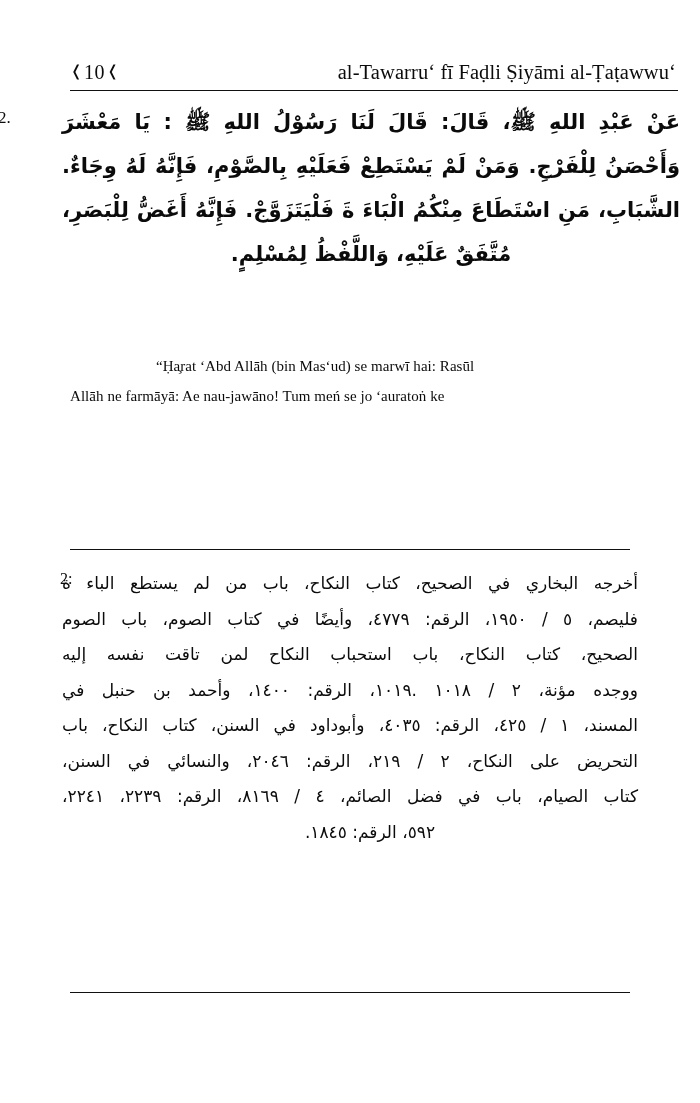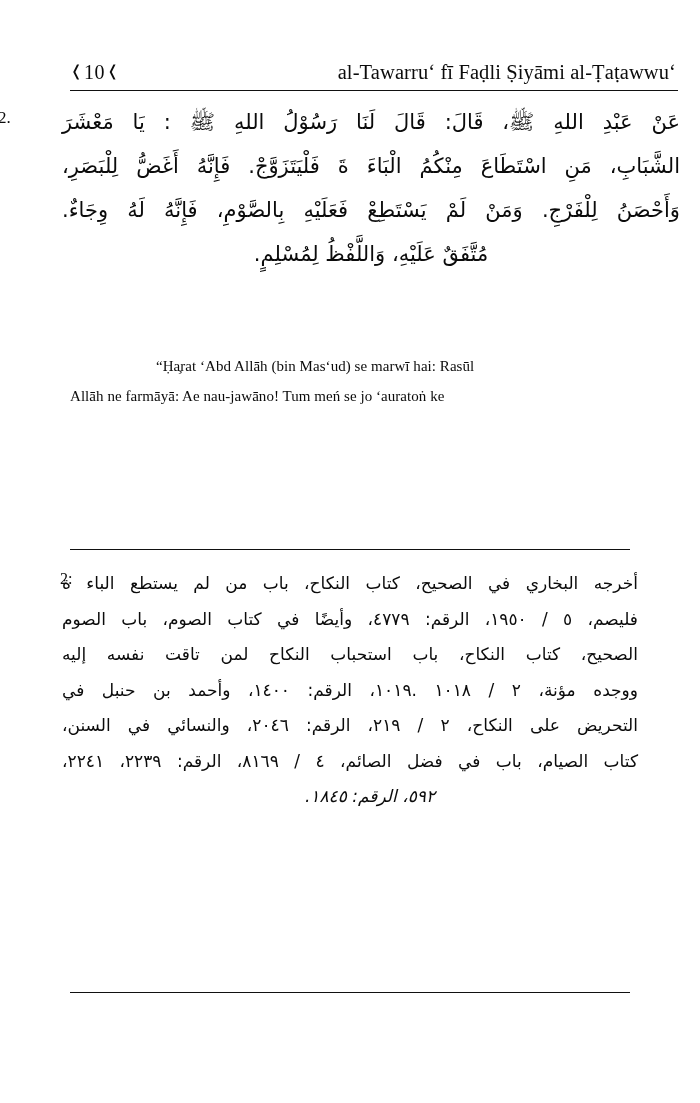--- a/index.html
+++ b/index.html
@@ -81,21 +81,21 @@
   }
   .ar-line {
     font-family: "DejaVu Sans", "Liberation Sans", sans-serif;
     direction: rtl;
     text-align: justify;
     text-align-last: justify;
     font-size: 21px;
     line-height: 44px;
     white-space: nowrap;
     letter-spacing: 0;
-    font-weight: 400;
+    font-weight: 700;
   }
   .ar-line.center {
     text-align-last: center;
   }
   .ar-line.loose {
     letter-spacing: 0.5px;
   }
   .hadith-num {
     position: absolute;
     left: -2px;
@@ -150,21 +150,20 @@
     text-align: justify;
     text-align-last: justify;
     font-size: 17px;
     line-height: 35.5px;
     white-space: nowrap;
     padding-right: 40px;
   }
   .fn-line.last {
     text-align-last: center;
     padding-right: 0;
-    font-style: italic;
   }
   .rule-bottom {
     position: absolute;
     left: 70px;
     width: 560px;
     top: 992px;
     height: 0;
     border-top: 1.5px solid #111;
   }
 </style>
@@ -181,38 +180,39 @@
     </div>
     <div class="runtitle">al-Tawarruʻ fī Faḍli Ṣiyāmi al-Ṭaṭawwuʻ</div>
   </div>
 
   <div class="rule-top"></div>
 
   <div class="hadith-num">2.</div>
 
   <div class="arabic-block">
     <div class="ar-line">عَنْ عَبْدِ اللهِ ﷺ، قَالَ: قَالَ لَنَا رَسُوْلُ اللهِ ﷺ : يَا مَعْشَرَ</div>
+    <div class="ar-line">وَأَحْصَنُ لِلْفَرْجِ. وَمَنْ لَمْ يَسْتَطِعْ فَعَلَيْهِ بِالصَّوْمِ، فَإِنَّهُ لَهُ وِجَاءٌ.</div>
     <div class="ar-line">الشَّبَابِ، مَنِ اسْتَطَاعَ مِنْكُمُ الْبَاءَ ةَ فَلْيَتَزَوَّجْ. فَإِنَّهُ أَغَضُّ لِلْبَصَرِ،</div>
-    <div class="ar-line">وَأَحْصَنُ لِلْفَرْجِ. وَمَنْ لَمْ يَسْتَطِعْ فَعَلَيْهِ بِالصَّوْمِ، فَإِنَّهُ لَهُ وِجَاءٌ.</div>
     <div class="ar-line center loose">مُتَّفَقٌ عَلَيْهِ، وَاللَّفْظُ لِمُسْلِمٍ.</div>
   </div>
 
   <div class="translation">
     <div class="tr-line first"><span>“Ḥa̧rat ʻAbd Allāh (bin Masʻud)  se marwī hai: Rasūl</span></div>
     <div class="tr-line"><span>Allāh  ne farmāyā: Ae nau-jawāno! Tum meń se jo ʻauratoṅ ke</span></div>
   </div>
 
   <div class="rule-foot"></div>
 
   <div class="footnote">
     <div class="fn-num">2:</div>
     <div class="fn-line">أخرجه البخاري في الصحيح، كتاب النكاح، باب من لم يستطع الباء ة</div>
     <div class="fn-line">فليصم، ٥ / ١٩٥٠، الرقم: ٤٧٧٩، وأيضًا في كتاب الصوم، باب الصوم</div>
     <div class="fn-line">الصحيح، كتاب النكاح، باب استحباب النكاح لمن تاقت نفسه إليه</div>
     <div class="fn-line">ووجده مؤنة، ٢ / ١٠١٨ .١٠١٩، الرقم: ١٤٠٠، وأحمد بن حنبل في</div>
+    <div class="fn-line">المسند، ١ / ٤٢٥، الرقم: ٤٠٣٥، وأبوداود في السنن، كتاب النكاح، باب</div>
     <div class="fn-line">التحريض على النكاح، ٢ / ٢١٩، الرقم: ٢٠٤٦، والنسائي في السنن،</div>
     <div class="fn-line">كتاب الصيام، باب في فضل الصائم، ٤ / ٨١٦٩، الرقم: ٢٢٣٩، ٢٢٤١،</div>
     <div class="fn-line last">٥٩٢، الرقم: ١٨٤٥.</div>
   </div>
 
   <div class="rule-bottom"></div>
 
 </div>
 
 </body></html>

